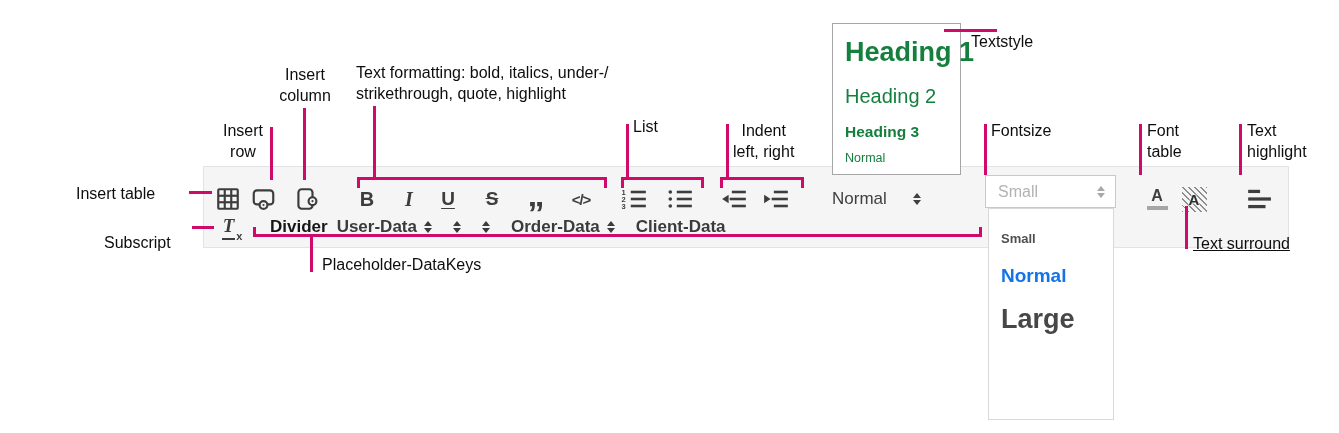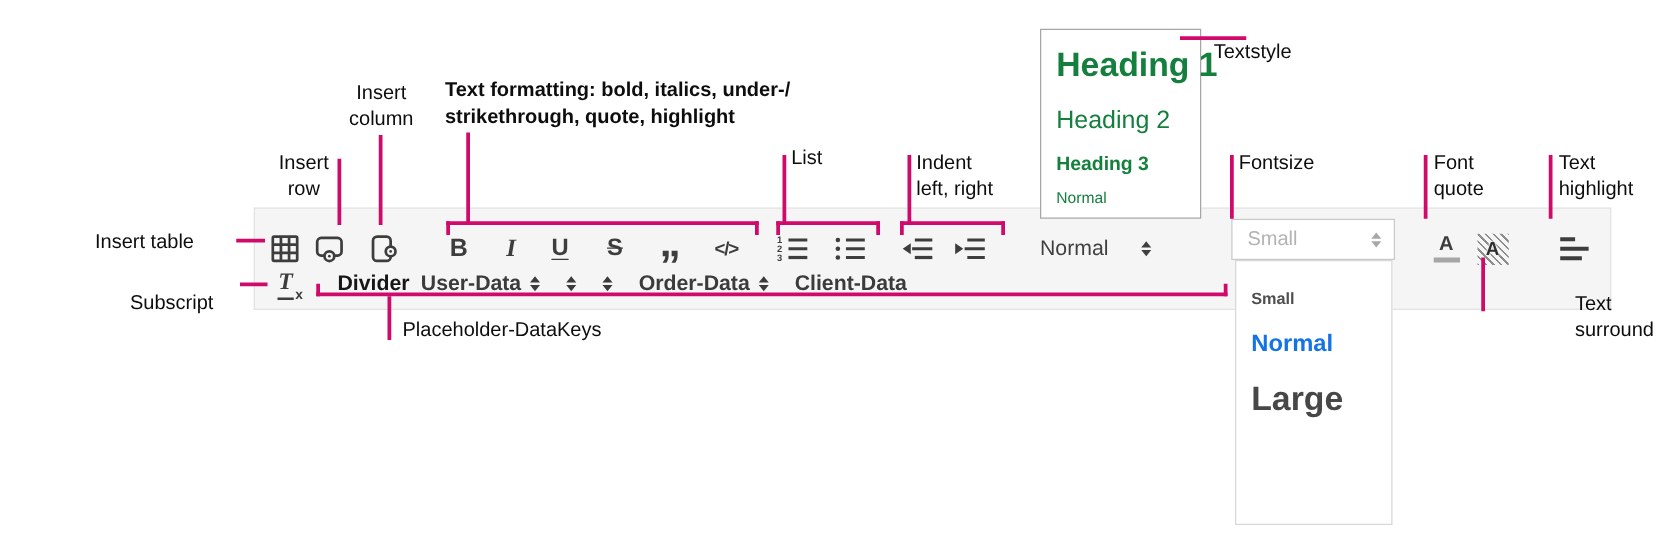--- a/index.html
+++ b/index.html
@@ -221,48 +221,48 @@
   <div class="ann hline" style="left:192px;top:226px;width:22px;"></div>
 
   <div class="ann ann-label ctr" style="left:220px;top:120px;width:46px;">Insert
 row</div>
   <div class="ann vline" style="left:270px;top:127px;height:53px;"></div>
 
   <div class="ann ann-label ctr" style="left:274px;top:64px;width:62px;">Insert
 column</div>
   <div class="ann vline" style="left:303px;top:108px;height:72px;"></div>
 
-  <div class="ann ann-label" style="left:356px;top:62px;font-weight:bold;">Text formatting: bold, italics, under-/
+  <div class="ann ann-label" style="left:356px;top:62px;">Text formatting: bold, italics, under-/
 strikethrough, quote, highlight</div>
   <div class="ann vline" style="left:373px;top:106px;height:72px;"></div>
   <div class="ann brk-down" style="left:357px;top:177px;width:244px;"></div>
 
   <div class="ann ann-label" style="left:633px;top:116px;">List</div>
   <div class="ann vline" style="left:626px;top:124px;height:54px;"></div>
   <div class="ann brk-down" style="left:621px;top:177px;width:77px;"></div>
 
-  <div class="ann ann-label" style="left:733px;top:120px;">Indent
+  <div class="ann ann-label" style="left:733px;top:120px;text-align:center;">Indent
 left, right</div>
   <div class="ann vline" style="left:726px;top:124px;height:54px;"></div>
   <div class="ann brk-down" style="left:720px;top:177px;width:78px;"></div>
 
   <div class="ann ann-label" style="left:971px;top:31px;">Textstyle</div>
   <div class="ann hline" style="left:944px;top:29px;width:53px;"></div>
 
   <div class="ann ann-label" style="left:991px;top:120px;">Fontsize</div>
   <div class="ann vline" style="left:984px;top:124px;height:51px;"></div>
 
   <div class="ann ann-label" style="left:1147px;top:120px;">Font
-quote</div>
+table</div>
   <div class="ann vline" style="left:1139px;top:124px;height:51px;"></div>
 
   <div class="ann ann-label" style="left:1247px;top:120px;">Text
 highlight</div>
   <div class="ann vline" style="left:1239px;top:124px;height:51px;"></div>
 
-  <div class="ann ann-label" style="left:1260px;top:233px;">Text surround</div>
+  <div class="ann ann-label" style="left:1193px;top:233px;text-decoration:underline;">Text surround</div>
   <div class="ann vline" style="left:1185px;top:206px;height:43px;"></div>
 
   <div class="ann brk-up" style="left:253px;top:227px;width:723px;"></div>
   <div class="ann vline" style="left:310px;top:237px;height:35px;"></div>
   <div class="ann ann-label" style="left:322px;top:254px;">Placeholder-DataKeys</div>
 
 </div>
 
 </body></html>

